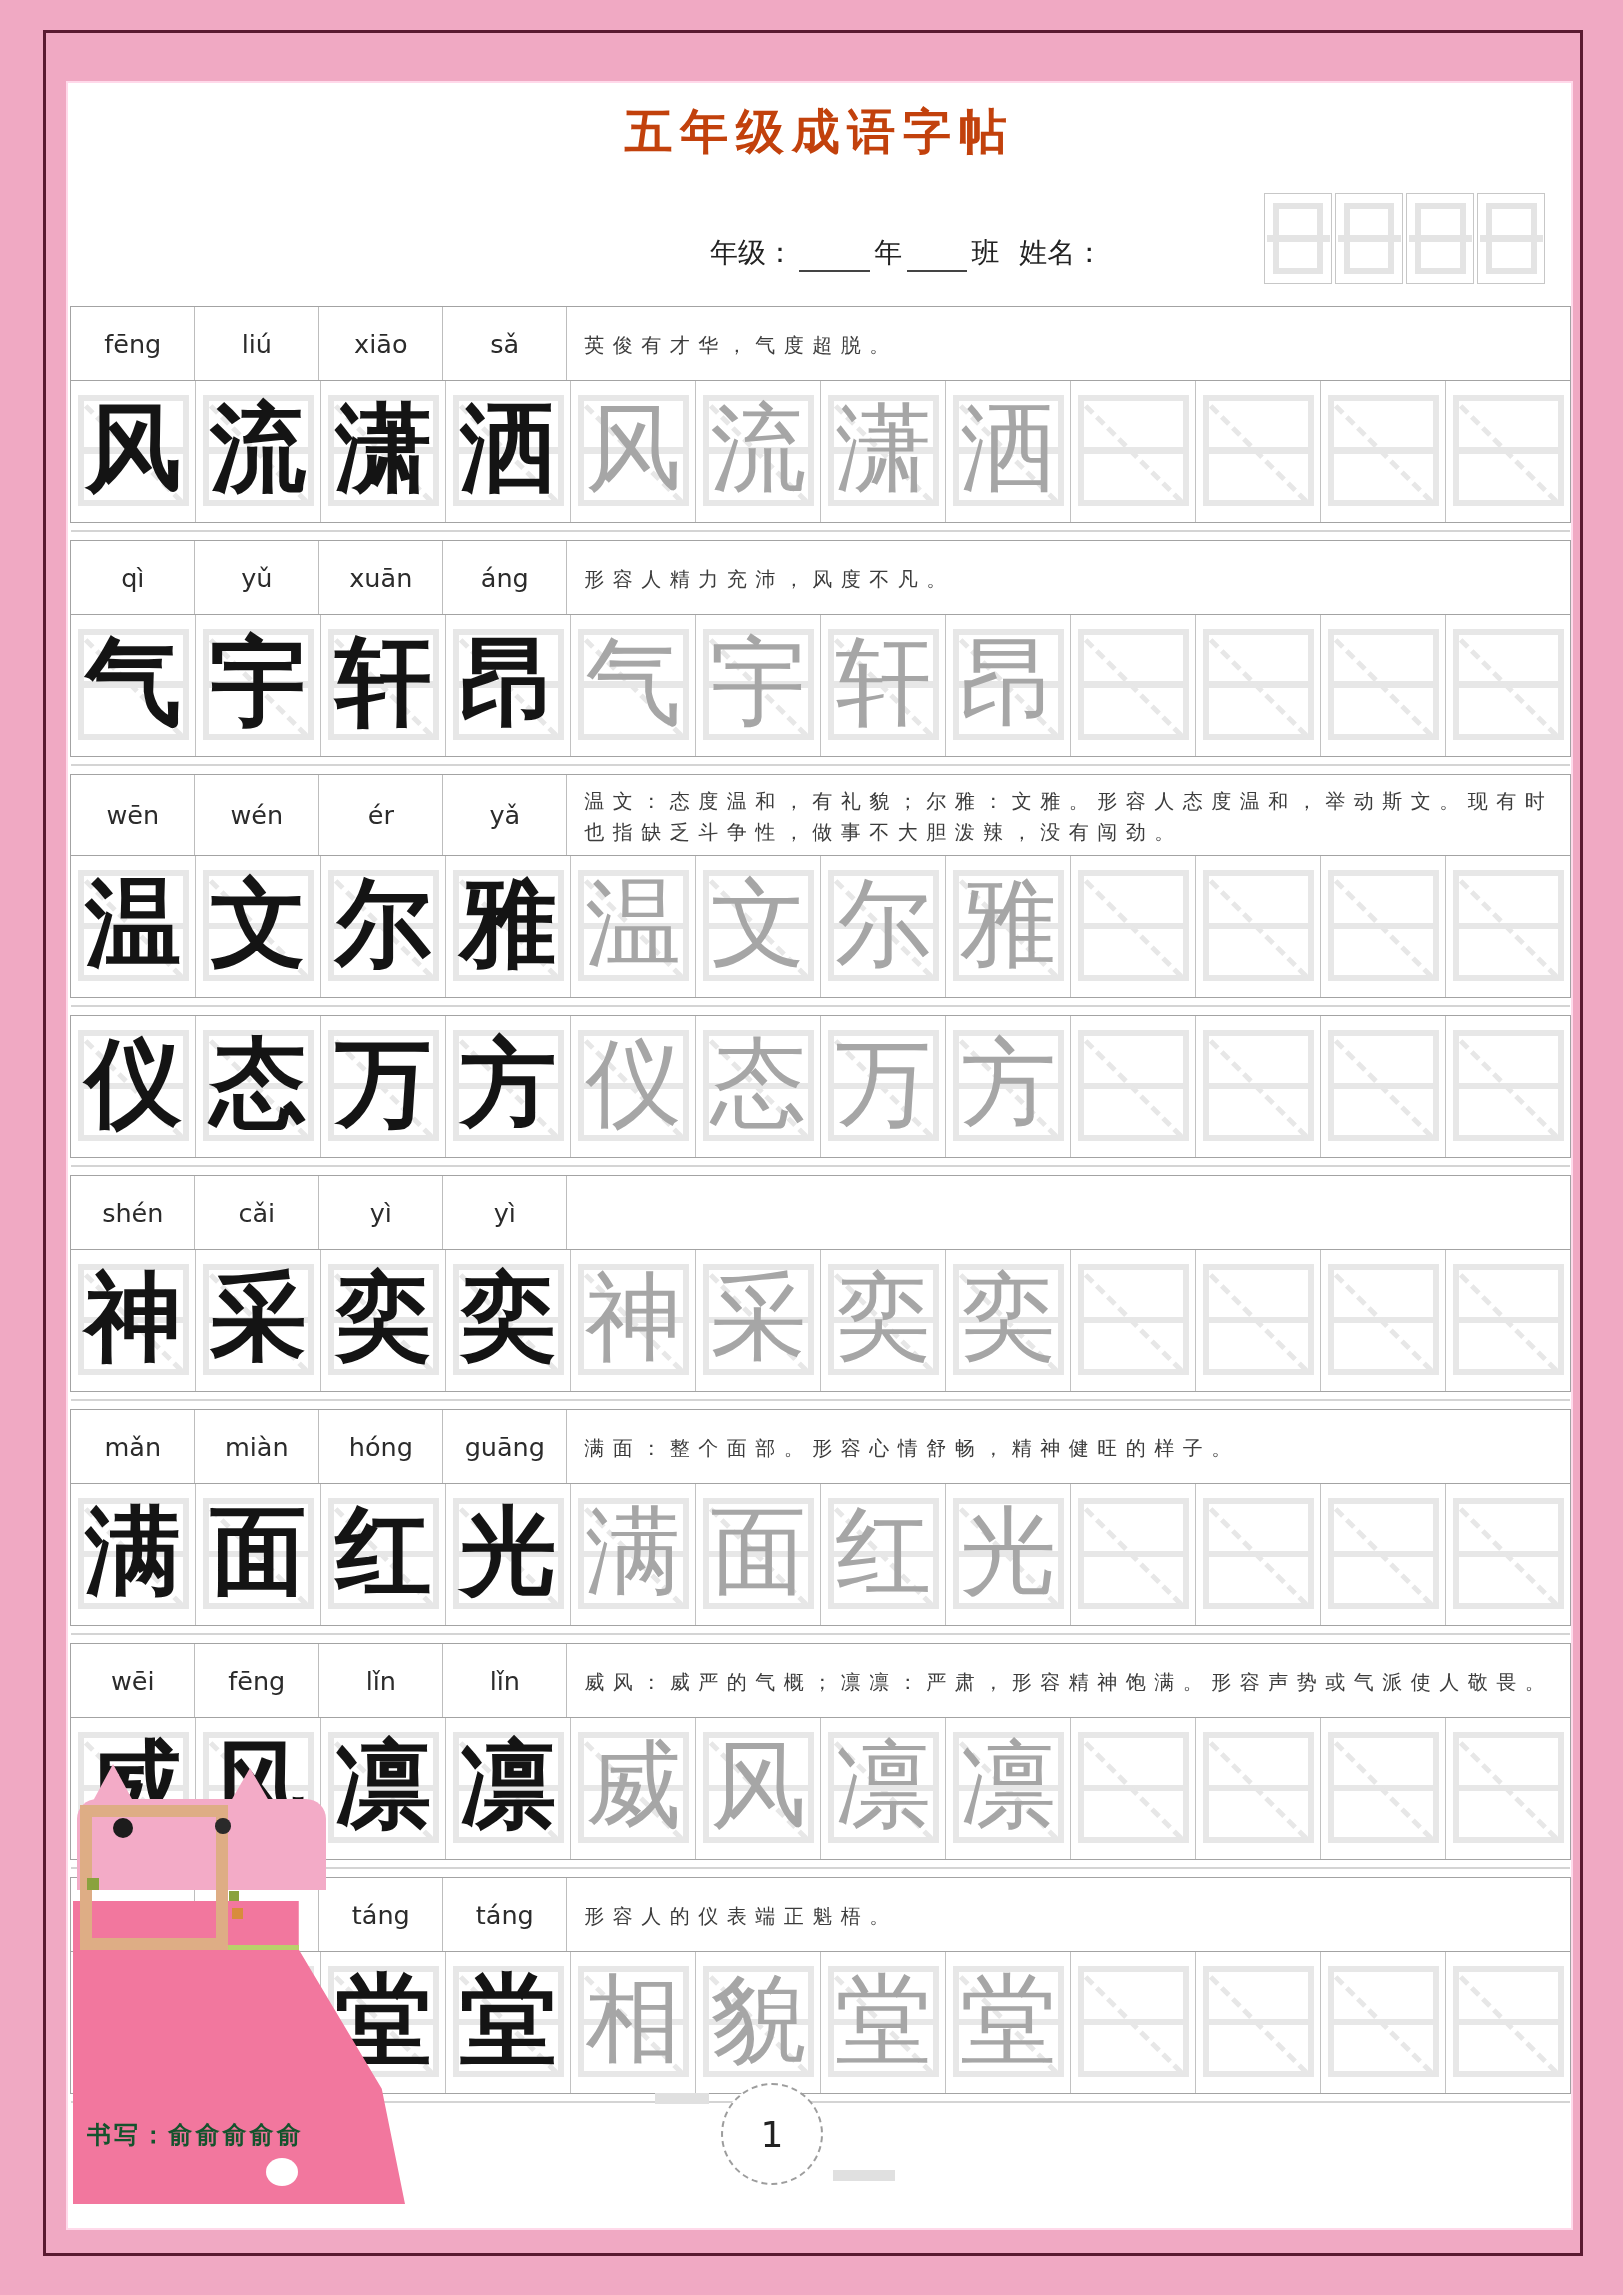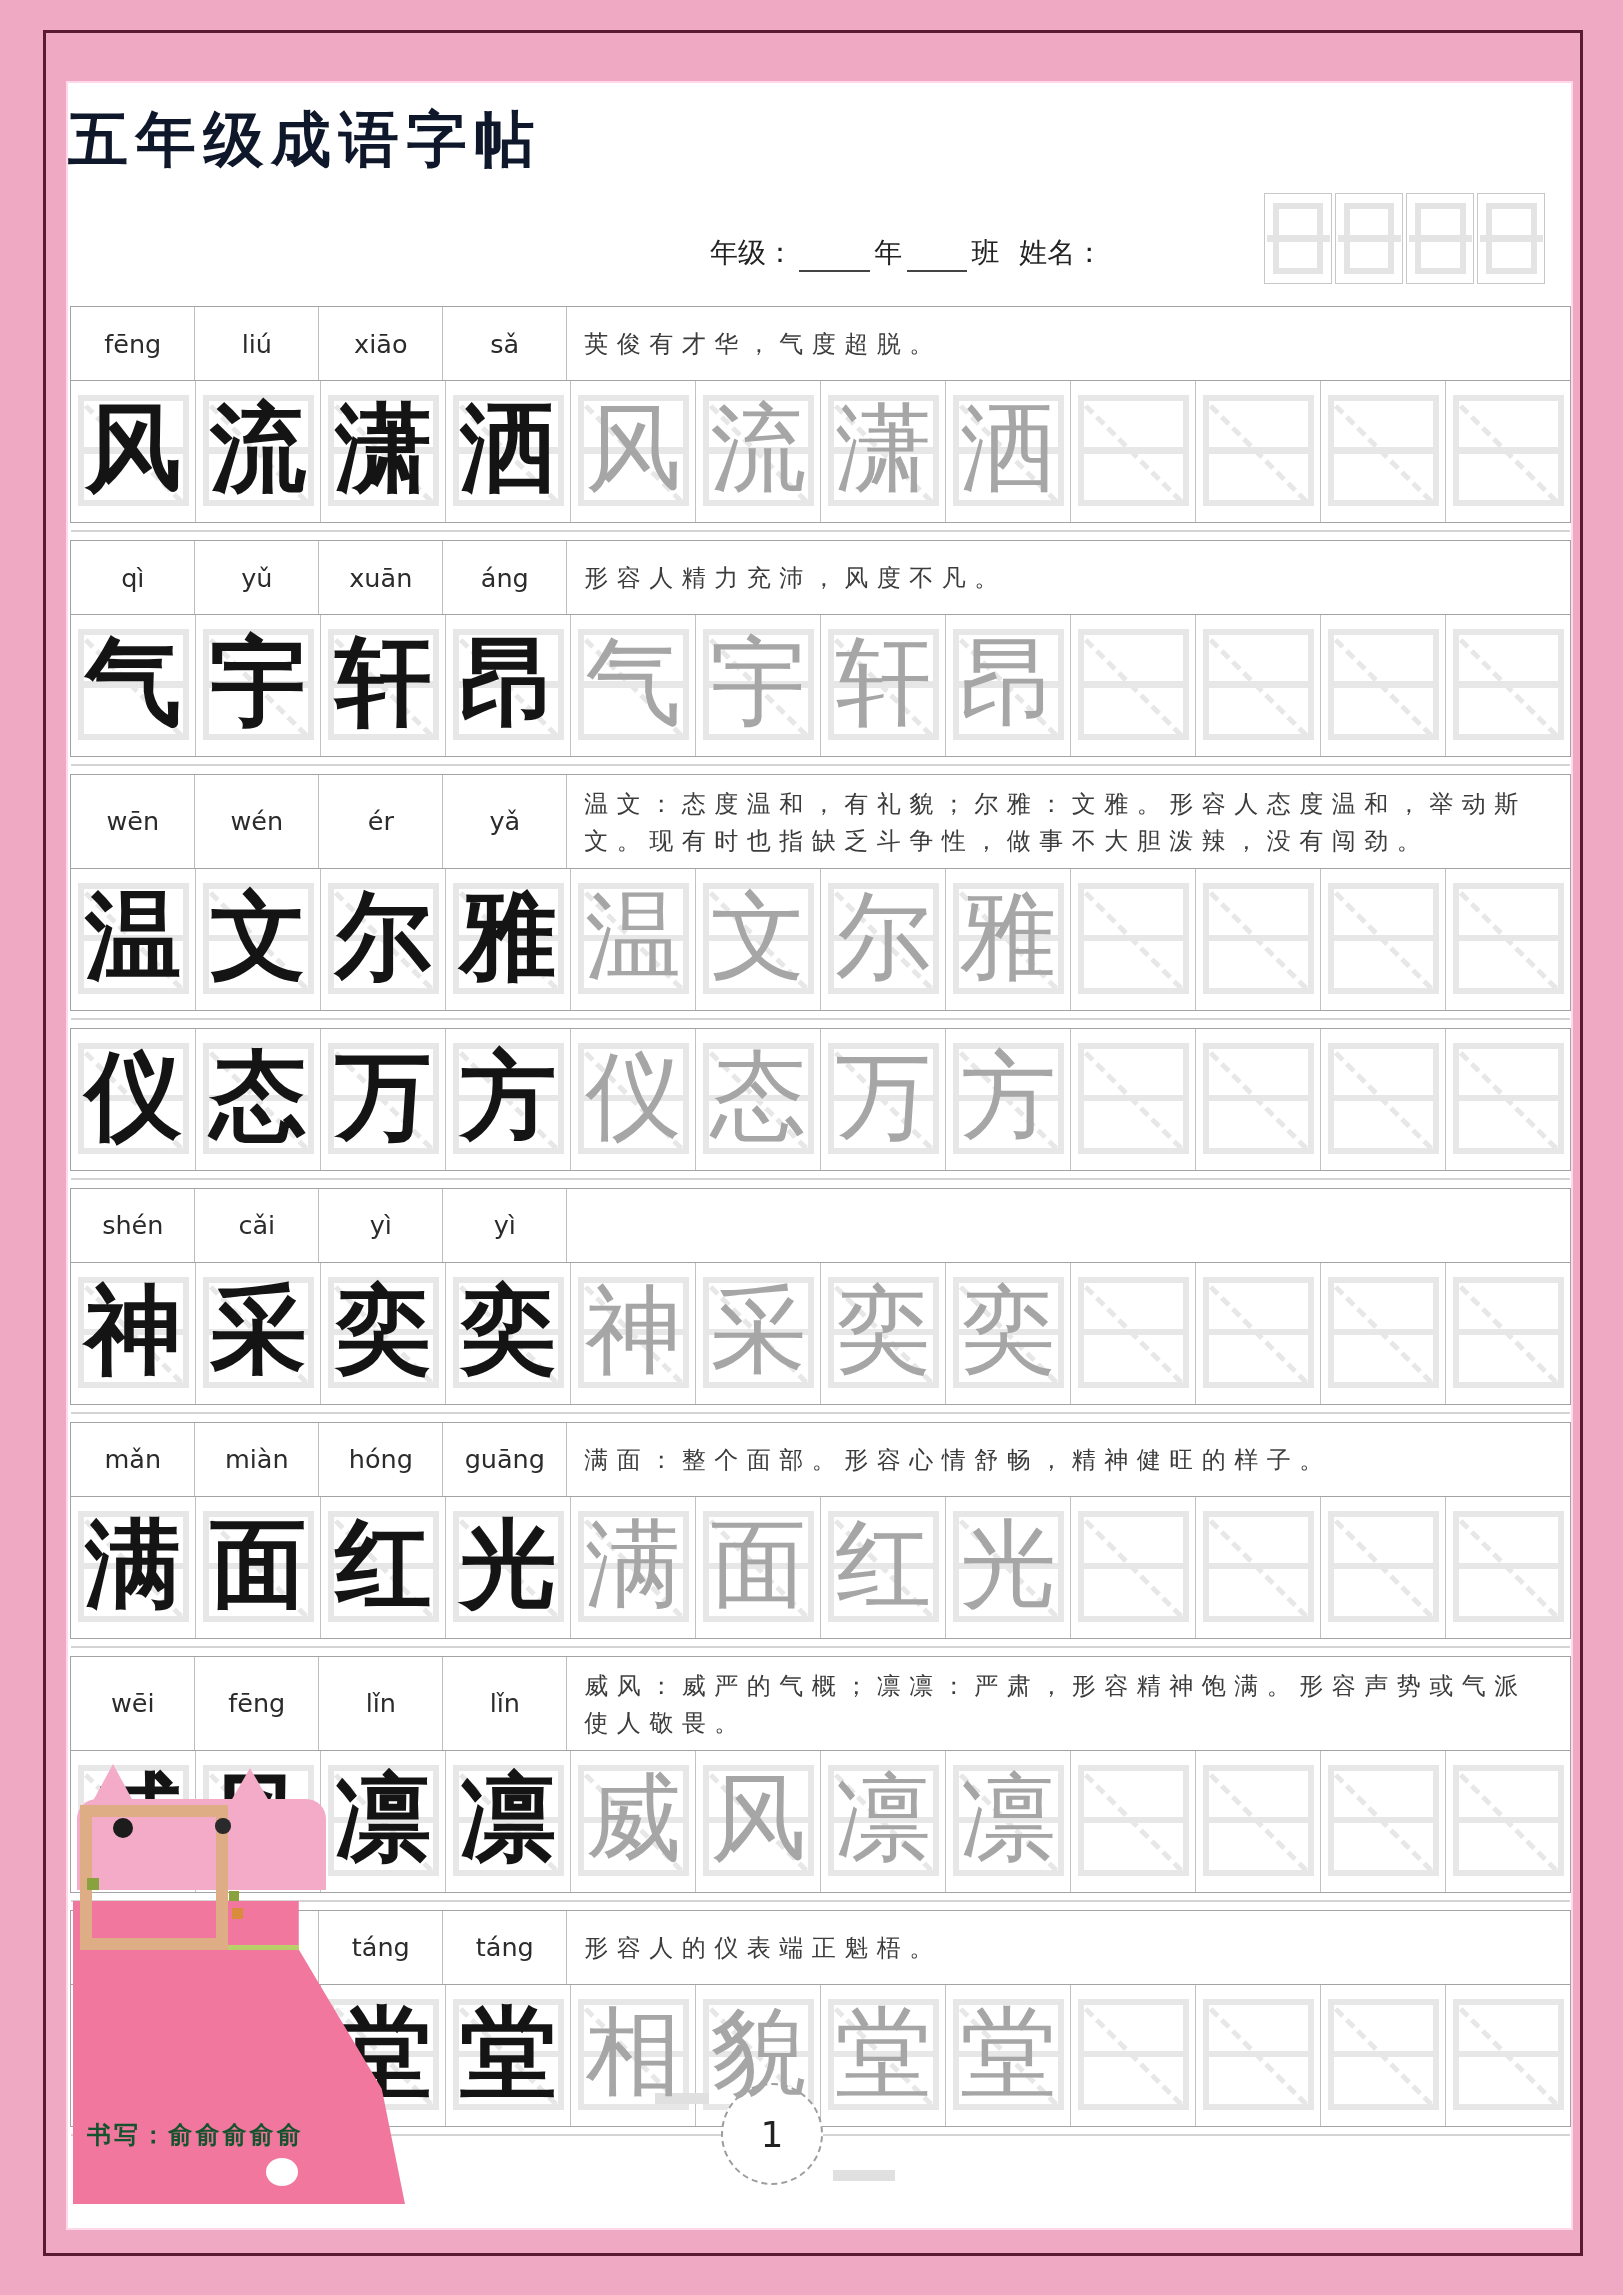--- a/index.html
+++ b/index.html
@@ -20,22 +20,23 @@
 
   
   .page {
     position:absolute; left:66px; top:81px; width:1507px; height:2149px;
     background:#ffffff;
     border:2.3px solid #ffd9ea;
   }
 
   .title {
     position:absolute; top:17px; left:0; width:100%;
+    text-align:center;
     font-family:"DejaVu Serif", serif;
-    font-size:60px; font-weight:bold; color:#0f172a;
+    font-size:48px; font-weight:bold; color:#c2410c;
     letter-spacing:7.7px;
   }
 
   
   .header-line {
     position:absolute; top:151px; left:642px;
     font-family:Liberation Serif, serif;
     font-size:28px; color:#222;
     display:flex; align-items:flex-end; gap:4.6px;
   }
@@ -78,21 +79,21 @@
   .prow { display:flex; border-bottom:1.5px solid #a3a3a3; min-height:74px; }
   .pcell {
     width:124px; flex:0 0 124px;
     border-right:1.5px solid #bdbdbd;
     display:flex; align-items:center; justify-content:center;
     font-size:25.5px; color:#2b2b2b;
   }
   .defcell {
     flex:1; padding:10.8px 15.5px 7.7px 17px;
     font-family:"DejaVu Serif", serif;
-    font-size:24px; letter-spacing:8.5px; line-height:1.55; color:#3c3c3c;
+    font-size:20px; letter-spacing:8.5px; line-height:1.55; color:#3c3c3c;
     display:flex; align-items:center;
   }
   .crow { display:flex; height:141px; }
   .ccell {
     width:125px; flex:0 0 125px;
     border-right:0.8px solid #c2c2c2;
     position:relative;
   }
   .ccell:last-child, .pcell-last { border-right:none; }
   

